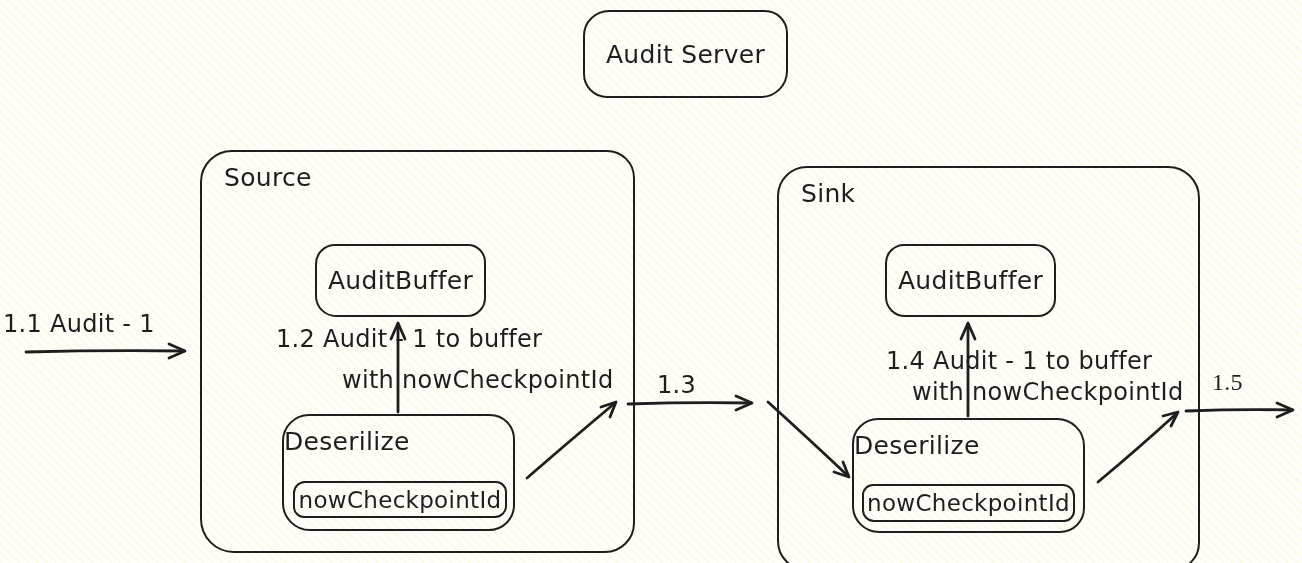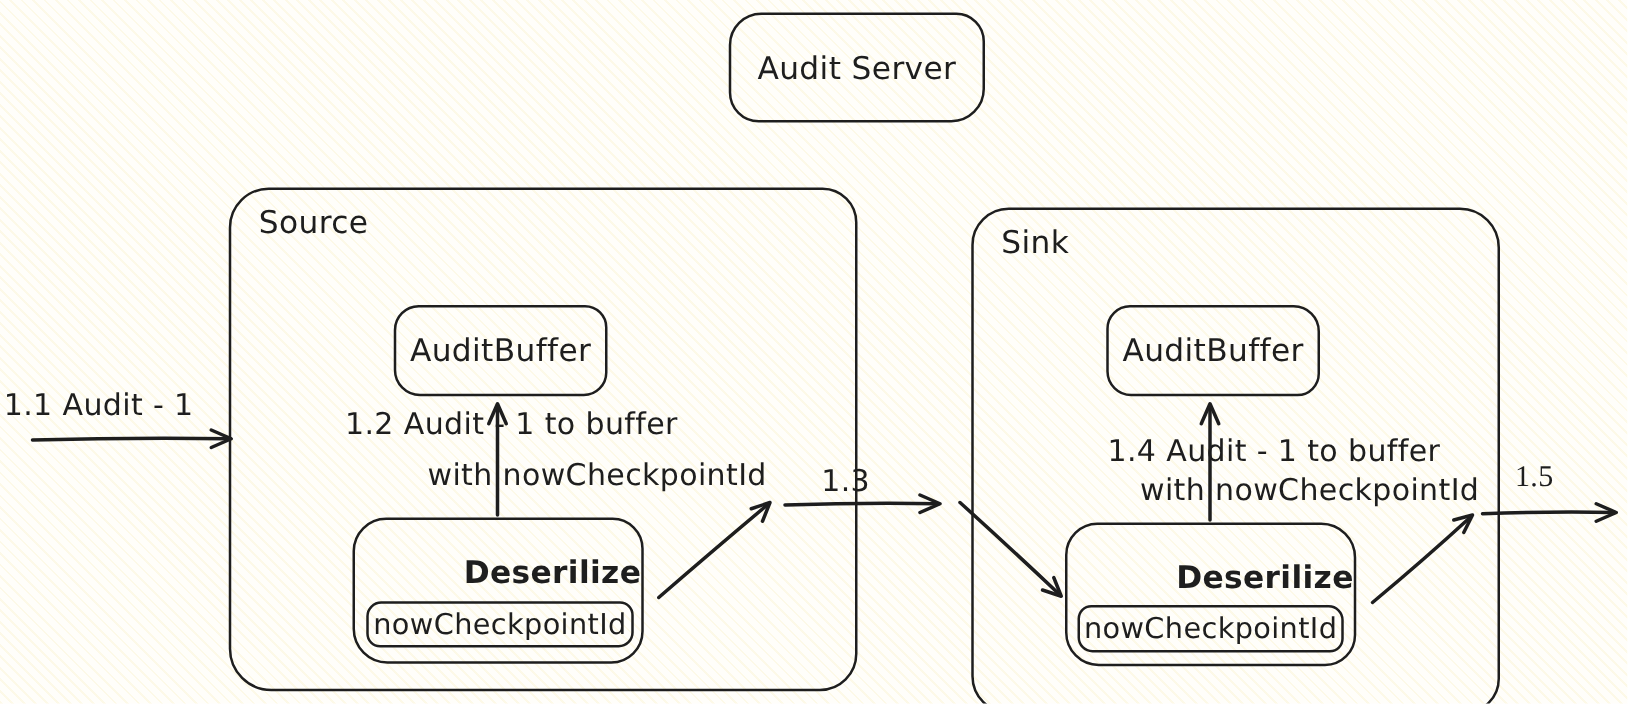--- a/index.html
+++ b/index.html
@@ -37,23 +37,22 @@
     white-space: nowrap;
   }
   .centered {
     display: flex;
     align-items: center;
     justify-content: center;
   }
   .top-centered {
     display: flex;
     align-items: flex-start;
-    justify-content: flex-end;
-    padding-top: 27px;
-    font-weight: bold;
+    justify-content: flex-start;
+    padding-top: 11px;
   }
   .node-label {
     font-size: 25px;
     letter-spacing: 0.3px;
     white-space: nowrap;
   }
   .node-label.small { font-size: 23px; }
   .edge-label {
     position: absolute;
     font-size: 24px;
@@ -77,21 +76,21 @@
 </style>
 </head>
 <body>
 
 <div class="canvas">
 
   <div class="node centered" style="left:583px; top:10px; width:205px; height:88px; border-radius:26px 23px 27px 24px;">
     <span class="node-label">Audit Server</span>
   </div>
 
-  <div class="node" style="left:183px; top:150px; width:503px; height:403px; border-radius:32px 28px 30px 34px;">
+  <div class="node" style="left:200px; top:150px; width:435px; height:403px; border-radius:32px 28px 30px 34px;">
     <span class="title-inline">Source</span>
   </div>
 
   <div class="node" style="left:765px; top:166px; width:423px; height:405px; border-radius:30px 32px 28px 30px;margin-left:12px;">
     <span class="title-inline">Sink</span>
   </div>
 
   <div class="node centered" style="left:315px; top:244px; width:171px; height:73px; border-radius:20px 18px 19px 21px;">
     <span class="node-label">AuditBuffer</span>
   </div>

